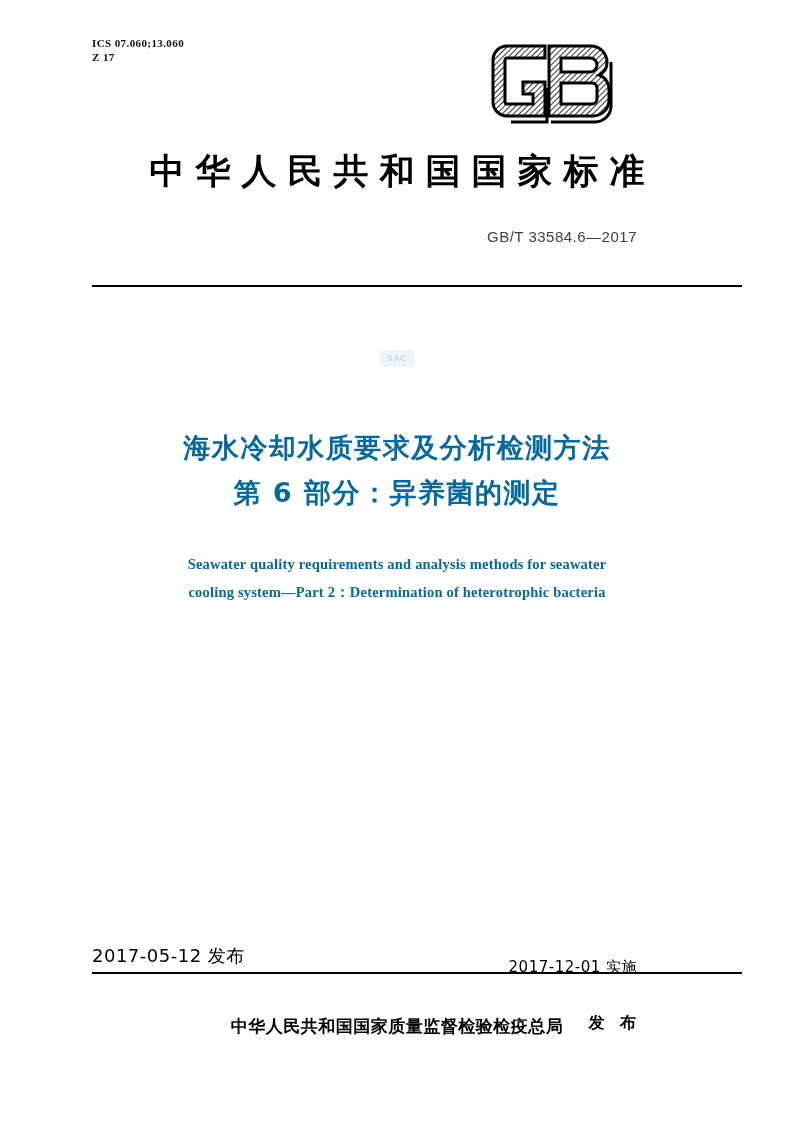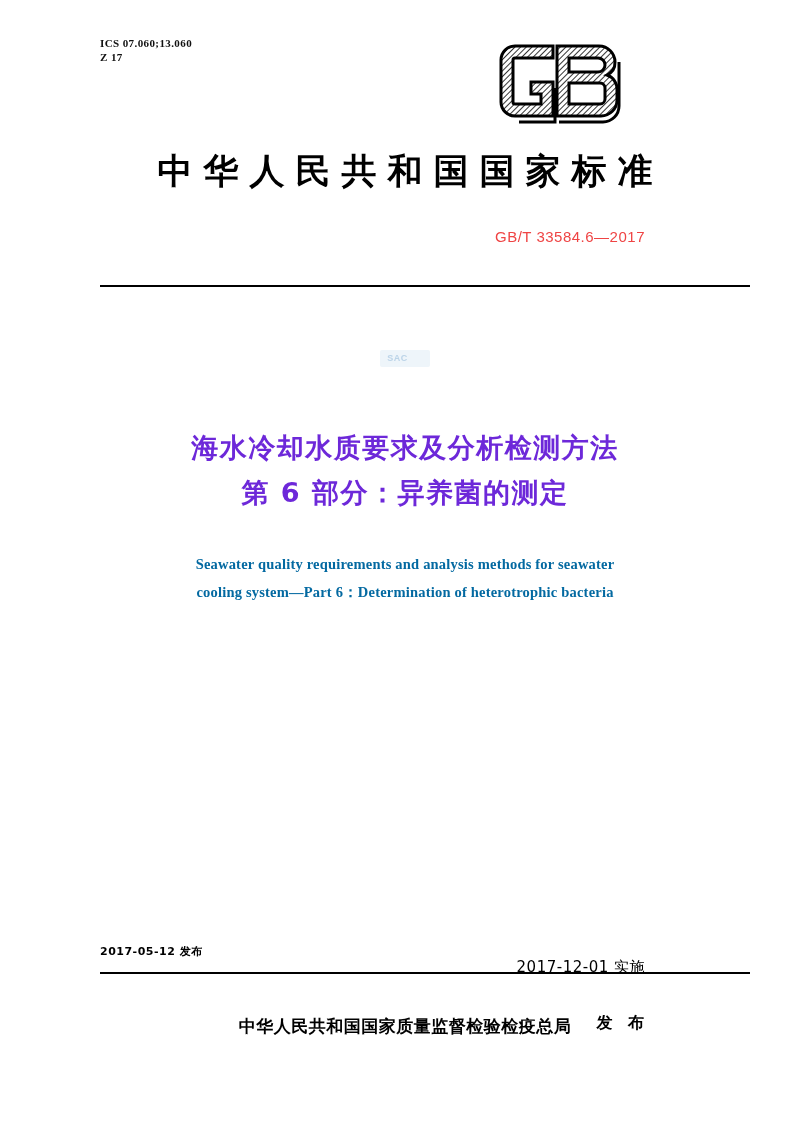--- a/index.html
+++ b/index.html
@@ -10,21 +10,21 @@
   body {
     width: 794px;
     height: 1122px;
     position: relative;
     font-family: "Liberation Sans", sans-serif;
     color: #000000;
     overflow: hidden;
   }
   .page {
     position: absolute;
-    left: 8px; top: 0;
+    left: 0; top: 0;
     width: 689px;
     height: 1122px;
   }
 
   
   .ics-block {
     position: absolute;
     left: 92px;
     top: 36px;
     font-family: "Liberation Serif", serif;
@@ -61,21 +61,21 @@
   }
 
   
   .std-number {
     position: absolute;
     right: 52px;
     top: 228px;
     font-family: "Liberation Sans", sans-serif;
     font-size: 15px;
     letter-spacing: 0.5px;
-    color: #ef4444;
+    color: #404040;
   }
 
   
   .rule {
     position: absolute;
     left: 92px;
     width: 650px;
     background: #000;
   }
   .rule-top { top: 285px; height: 2px; }
@@ -89,39 +89,39 @@
     width: 794px;
     text-align: center;
     font-family: "Liberation Sans", sans-serif;
     font-size: 9px;
     font-weight: bold;
     letter-spacing: 0.5px;
     color: #cfe0ef;
   }
   .sac-box {
     display: inline-block;
-    padding: 3px 22px 4px 7px;
+    padding: 3px 7px 4px 7px;
     border-radius: 2px;
     background: #eef5fa;
     color: #bcd4e8;
   }
 
   
   .zh-title {
     position: absolute;
     left: 0;
     top: 425px;
     width: 794px;
     text-align: center;
     font-family: "DejaVu Sans", sans-serif;
     font-weight: bold;
     font-size: 27px;
     line-height: 45px;
     letter-spacing: 1.5px;
-    color: #6d28d9;
+    color: #0369a1;
   }
   .zh-title .l2 { letter-spacing: 1.5px; }
 
   
   .en-title {
     position: absolute;
     left: 97px;
     top: 550px;
     width: 600px;
     text-align: center;
@@ -132,23 +132,22 @@
     letter-spacing: 0.2px;
     color: #0369a1;
   }
 
   
   .date-left {
     position: absolute;
     left: 92px;
     top: 944px;
     font-family: "DejaVu Sans", sans-serif;
-    font-size: 11px;
-    letter-spacing: 0.5px;
-    font-weight: bold;
+    font-size: 18px;
+    letter-spacing: 0.5px;
   }
   .date-right {
     position: absolute;
     right: 52px;
     top: 944px;
     font-family: "DejaVu Sans", sans-serif;
     font-size: 15px;
     letter-spacing: 0.5px;
     margin-top: 14px;
   }
@@ -218,21 +217,21 @@
     <span class="sac-box">SAC</span>
   </div>
 
   <div class="zh-title">
     <div class="l1">海水冷却水质要求及分析检测方法</div>
     <div class="l2">第 6 部分：异养菌的测定</div>
   </div>
 
   <div class="en-title">
     <div>Seawater quality requirements and analysis methods for seawater</div>
-    <div>cooling system—Part 6：Determination of heterotrophic bacteria</div>
+    <div>cooling system—Part 2：Determination of heterotrophic bacteria</div>
   </div>
 
   <div class="rule rule-bottom"></div>
 
   <div class="date-left">2017-05-12 发布</div>
   <div class="date-right">2017-12-01 实施</div>
 
   <div class="issuer">
     <div class="l1">中华人民共和国国家质量监督检验检疫总局</div>
   </div>

